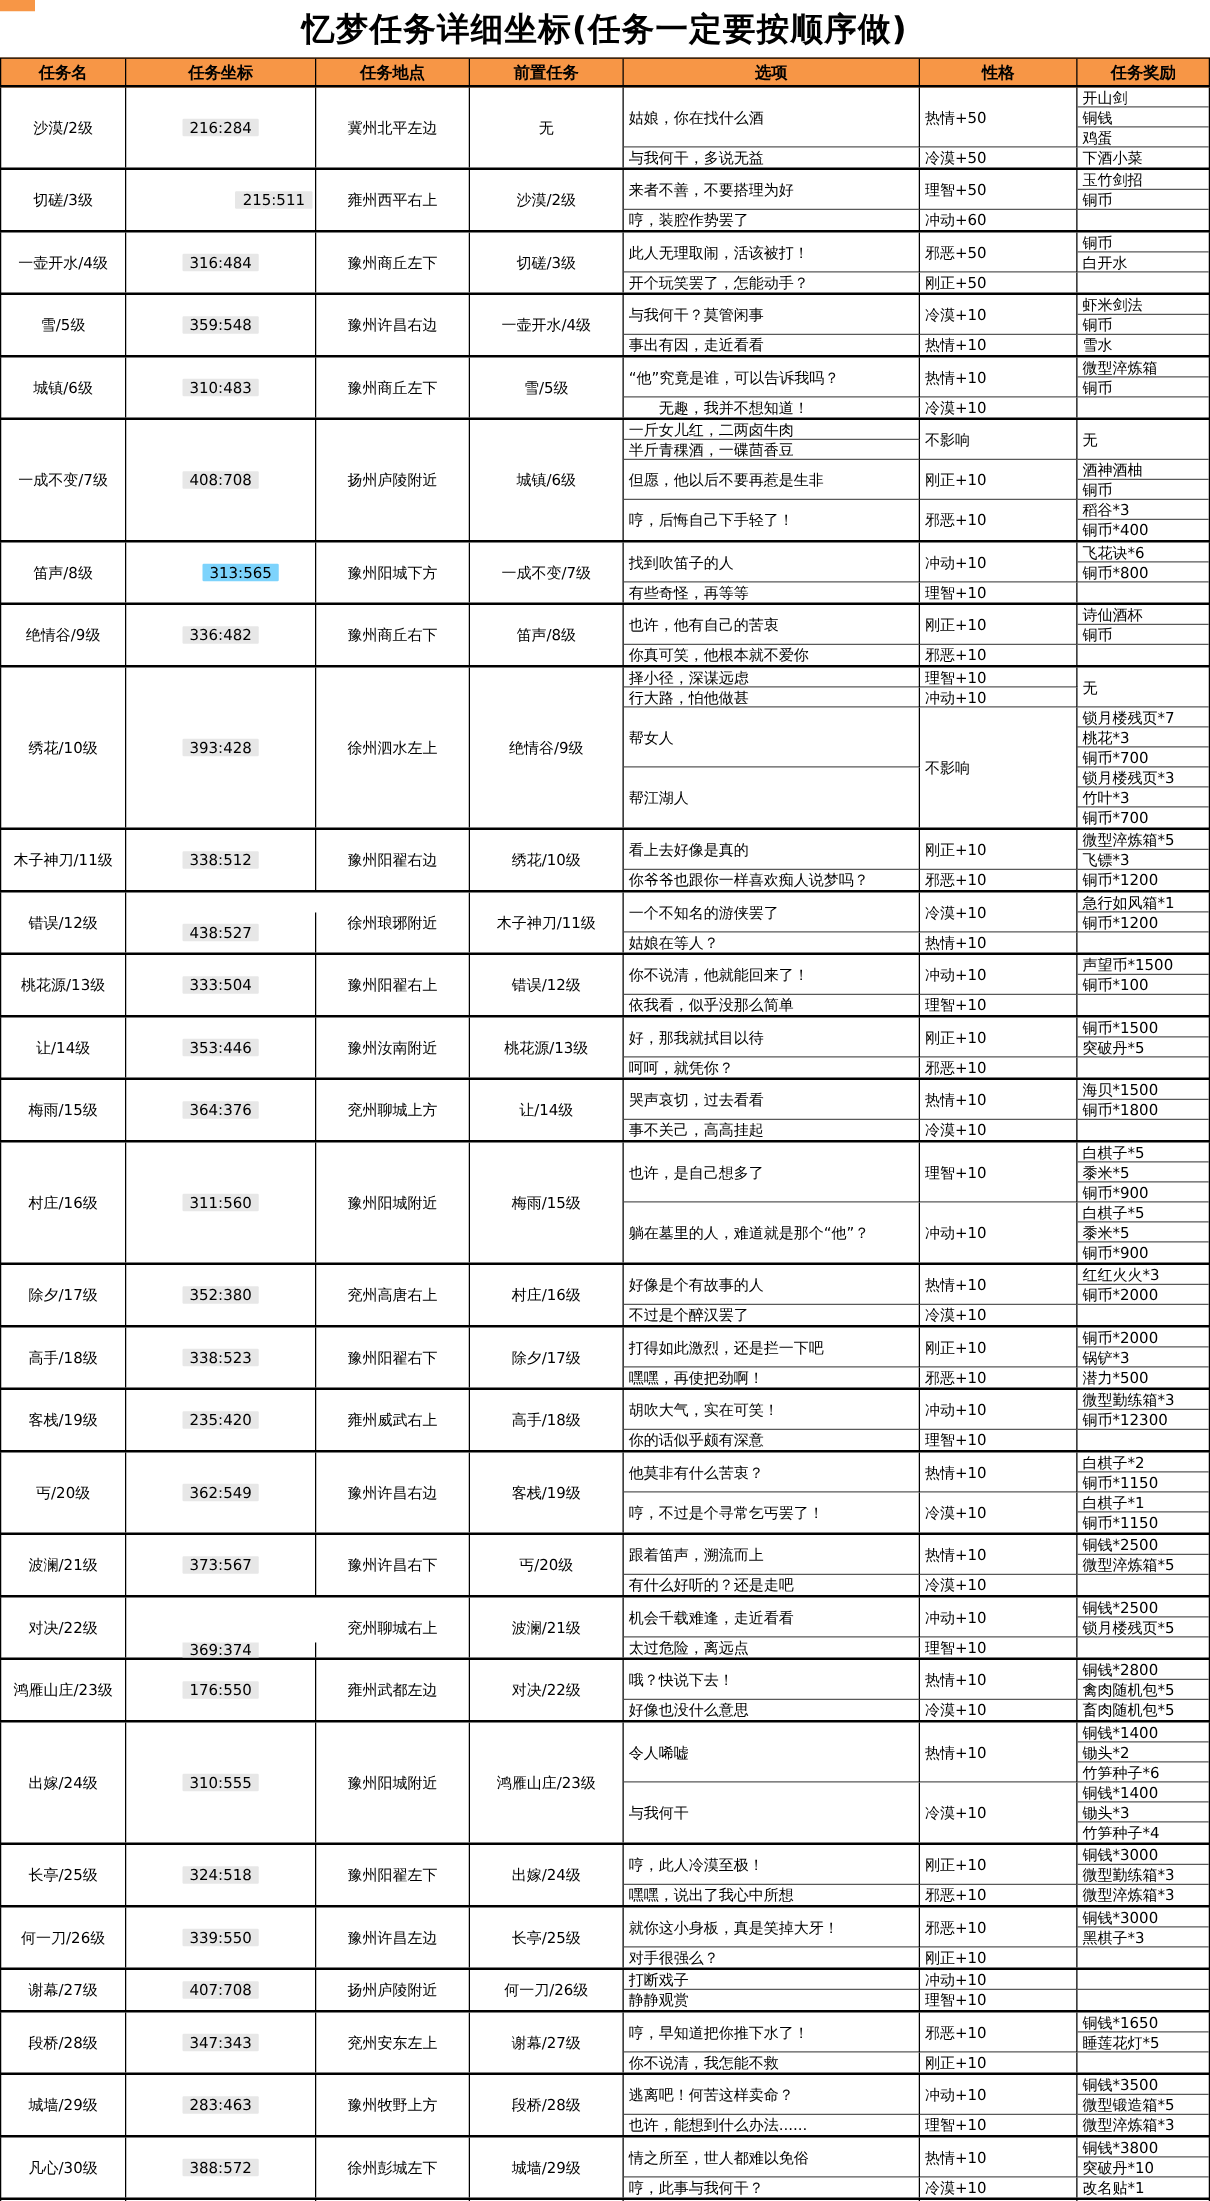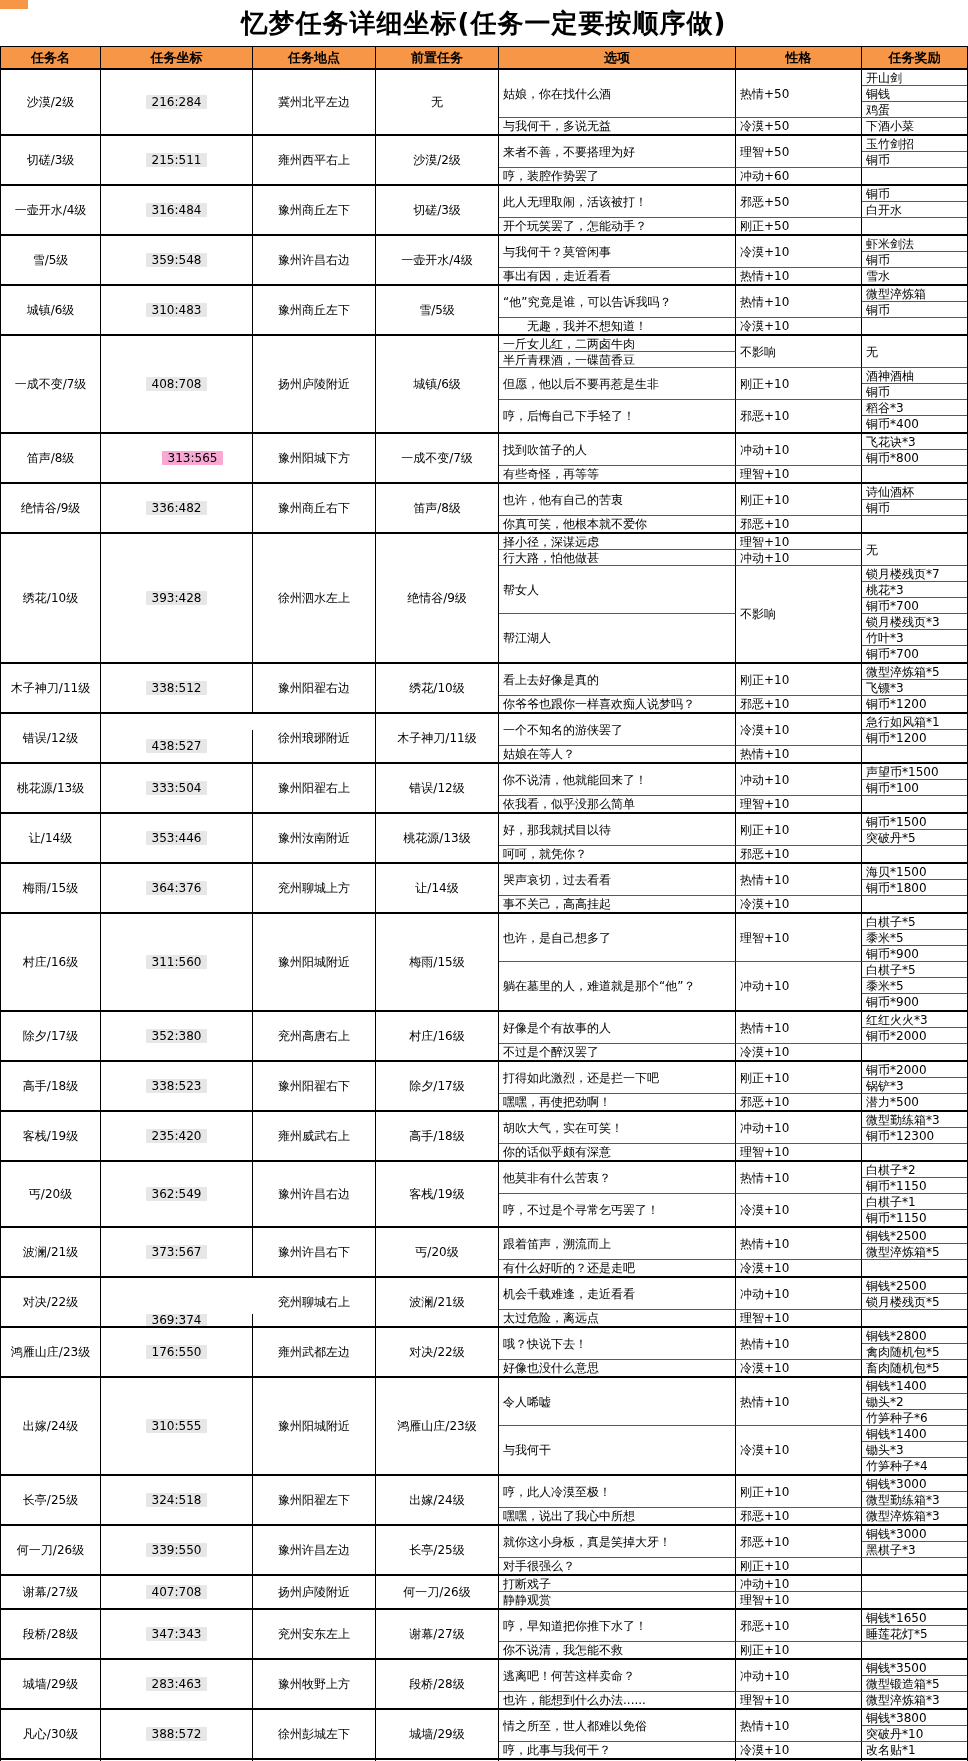--- a/index.html
+++ b/index.html
@@ -56,21 +56,21 @@
         <div class="cell c-pers" style="grid-area: 1 / 6 / span 3;">热情+50</div>
         <div class="cell c-rew c7" style="grid-area: 1 / 7 / span 1;">开山剑</div>
         <div class="cell c-rew c7" style="grid-area: 2 / 7 / span 1;">铜钱</div>
         <div class="cell c-rew c7" style="grid-area: 3 / 7 / span 1;">鸡蛋</div>
         <div class="cell c-opt bend" style="grid-area: 4 / 5 / span 1;">与我何干，多说无益</div>
         <div class="cell c-pers bend" style="grid-area: 4 / 6 / span 1;">冷漠+50</div>
         <div class="cell c-rew c7 bend" style="grid-area: 4 / 7 / span 1;">下酒小菜</div>
       </div>
       <div class="task-row grid7" style="grid-template-rows: repeat(3, 16px);">
         <div class="cell c-left bend" style="grid-area: 1 / 1 / span 3;">切磋/3级</div>
-        <div class="cell c-left bend" style="grid-area: 1 / 2 / span 3;">
+        <div class="cell c-left bend" style="grid-area: 1 / 2 / span 3; justify-content: flex-end;">
           <span class="hl" style="background: rgb(231, 231, 231);">215:511</span>
         </div>
         <div class="cell c-left bend" style="grid-area: 1 / 3 / span 3;">雍州西平右上</div>
         <div class="cell c-left bend" style="grid-area: 1 / 4 / span 3;">沙漠/2级</div>
         <div class="cell c-opt" style="grid-area: 1 / 5 / span 2;">来者不善，不要搭理为好</div>
         <div class="cell c-pers" style="grid-area: 1 / 6 / span 2;">理智+50</div>
         <div class="cell c-rew c7" style="grid-area: 1 / 7 / span 1;">玉竹剑招</div>
         <div class="cell c-rew c7" style="grid-area: 2 / 7 / span 1;">铜币</div>
         <div class="cell c-opt bend" style="grid-area: 3 / 5 / span 1;">哼，装腔作势罢了</div>
         <div class="cell c-pers bend" style="grid-area: 3 / 6 / span 1;">冲动+60</div>
@@ -137,27 +137,27 @@
         <div class="cell c-rew c7" style="grid-area: 3 / 7 / span 1;">酒神酒柚</div>
         <div class="cell c-rew c7" style="grid-area: 4 / 7 / span 1;">铜币</div>
         <div class="cell c-opt bend" style="grid-area: 5 / 5 / span 2;">哼，后悔自己下手轻了！</div>
         <div class="cell c-pers bend" style="grid-area: 5 / 6 / span 2;">邪恶+10</div>
         <div class="cell c-rew c7" style="grid-area: 5 / 7 / span 1;">稻谷*3</div>
         <div class="cell c-rew c7 bend" style="grid-area: 6 / 7 / span 1;">铜币*400</div>
       </div>
       <div class="task-row grid7" style="grid-template-rows: repeat(3, 16px);">
         <div class="cell c-left bend" style="grid-area: 1 / 1 / span 3;">笛声/8级</div>
         <div class="cell c-left bend" style="grid-area: 1 / 2 / span 3;">
-          <span class="hl" style="background: #f9a8d4; margin-left: 32px;">313:565</span>
+          <span class="hl" style="background: #7dd3fc; margin-left: 32px;">313:565</span>
         </div>
         <div class="cell c-left bend" style="grid-area: 1 / 3 / span 3;">豫州阳城下方</div>
         <div class="cell c-left bend" style="grid-area: 1 / 4 / span 3;">一成不变/7级</div>
         <div class="cell c-opt" style="grid-area: 1 / 5 / span 2;">找到吹笛子的人</div>
         <div class="cell c-pers" style="grid-area: 1 / 6 / span 2;">冲动+10</div>
-        <div class="cell c-rew c7" style="grid-area: 1 / 7 / span 1;">飞花诀*3</div>
+        <div class="cell c-rew c7" style="grid-area: 1 / 7 / span 1;">飞花诀*6</div>
         <div class="cell c-rew c7" style="grid-area: 2 / 7 / span 1;">铜币*800</div>
         <div class="cell c-opt bend" style="grid-area: 3 / 5 / span 1;">有些奇怪，再等等</div>
         <div class="cell c-pers bend" style="grid-area: 3 / 6 / span 1;">理智+10</div>
         <div class="cell c-rew c7 bend" style="grid-area: 3 / 7 / span 1;"></div>
       </div>
       <div class="task-row grid7" style="grid-template-rows: repeat(3, 16px);">
         <div class="cell c-left bend" style="grid-area: 1 / 1 / span 3;">绝情谷/9级</div>
         <div class="cell c-left bend" style="grid-area: 1 / 2 / span 3;">
           <span class="hl" style="background: rgb(231, 231, 231);">336:482</span>
         </div>

